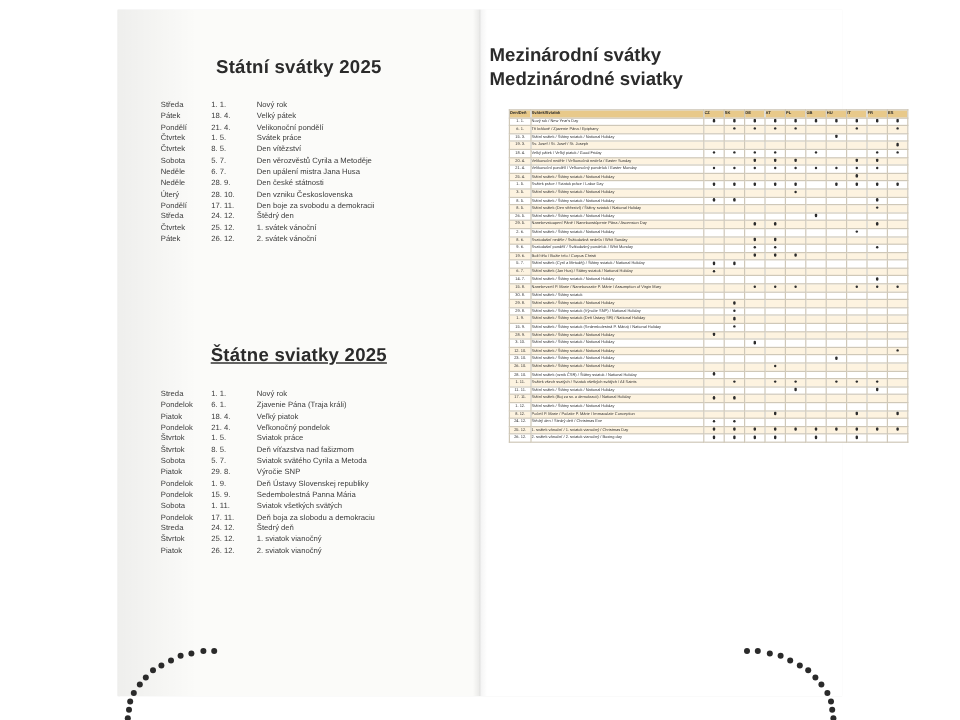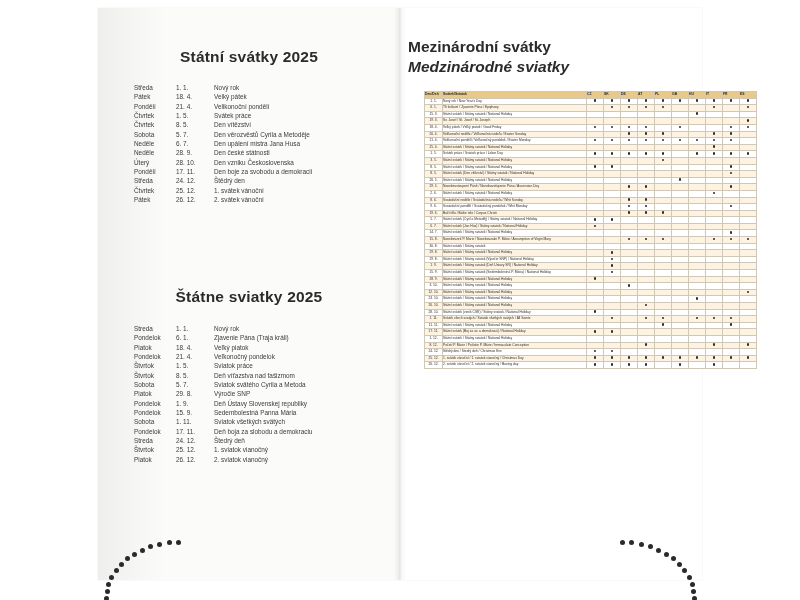--- a/index.html
+++ b/index.html
@@ -64,21 +64,21 @@
   h1.sec-title {
     margin: 0;
     font-size: 15.5px;
     font-weight: bold;
     color: #2b2b2b;
     text-align: center;
     letter-spacing: 0.2px;
   }
 
   .title-block-1 { position: absolute; left: 10px; top: 40px; width: 282px; }
-  .title-block-2 { position: absolute; left: 10px; top: 280px; width: 282px; }
+  .title-block-2 { position: absolute; left: 10px; top: 280px; width: 282px; text-decoration: underline; }
 
   table.holidays {
     position: absolute;
     border-collapse: collapse;
     font-size: 6.4px;
     color: #3a3a3a;
   }
   table.holidays td {
     padding: 0 0 2.35px 0;
     vertical-align: top;
@@ -94,21 +94,21 @@
 
   
   .right-title {
     position: absolute;
     left: 8px;
     top: 30px;
     width: 286px;
     text-align: left;
   }
   .right-title .l1 { font-size: 15.5px; font-weight: bold; color: #2b2b2b; }
-  .right-title .l2 { font-size: 15.5px; font-weight: bold; color: #2b2b2b; margin-top: 2px; font-style: italic; }
+  .right-title .l2 { font-size: 15.5px; font-weight: bold; color: #2b2b2b; margin-top: 2px; }
 
   .matrix-wrap {
     position: absolute;
     left: 24px;
     top: 83px;
     width: 256px;
   }
   table.matrix {
     border-collapse: collapse;
     width: 256px;

